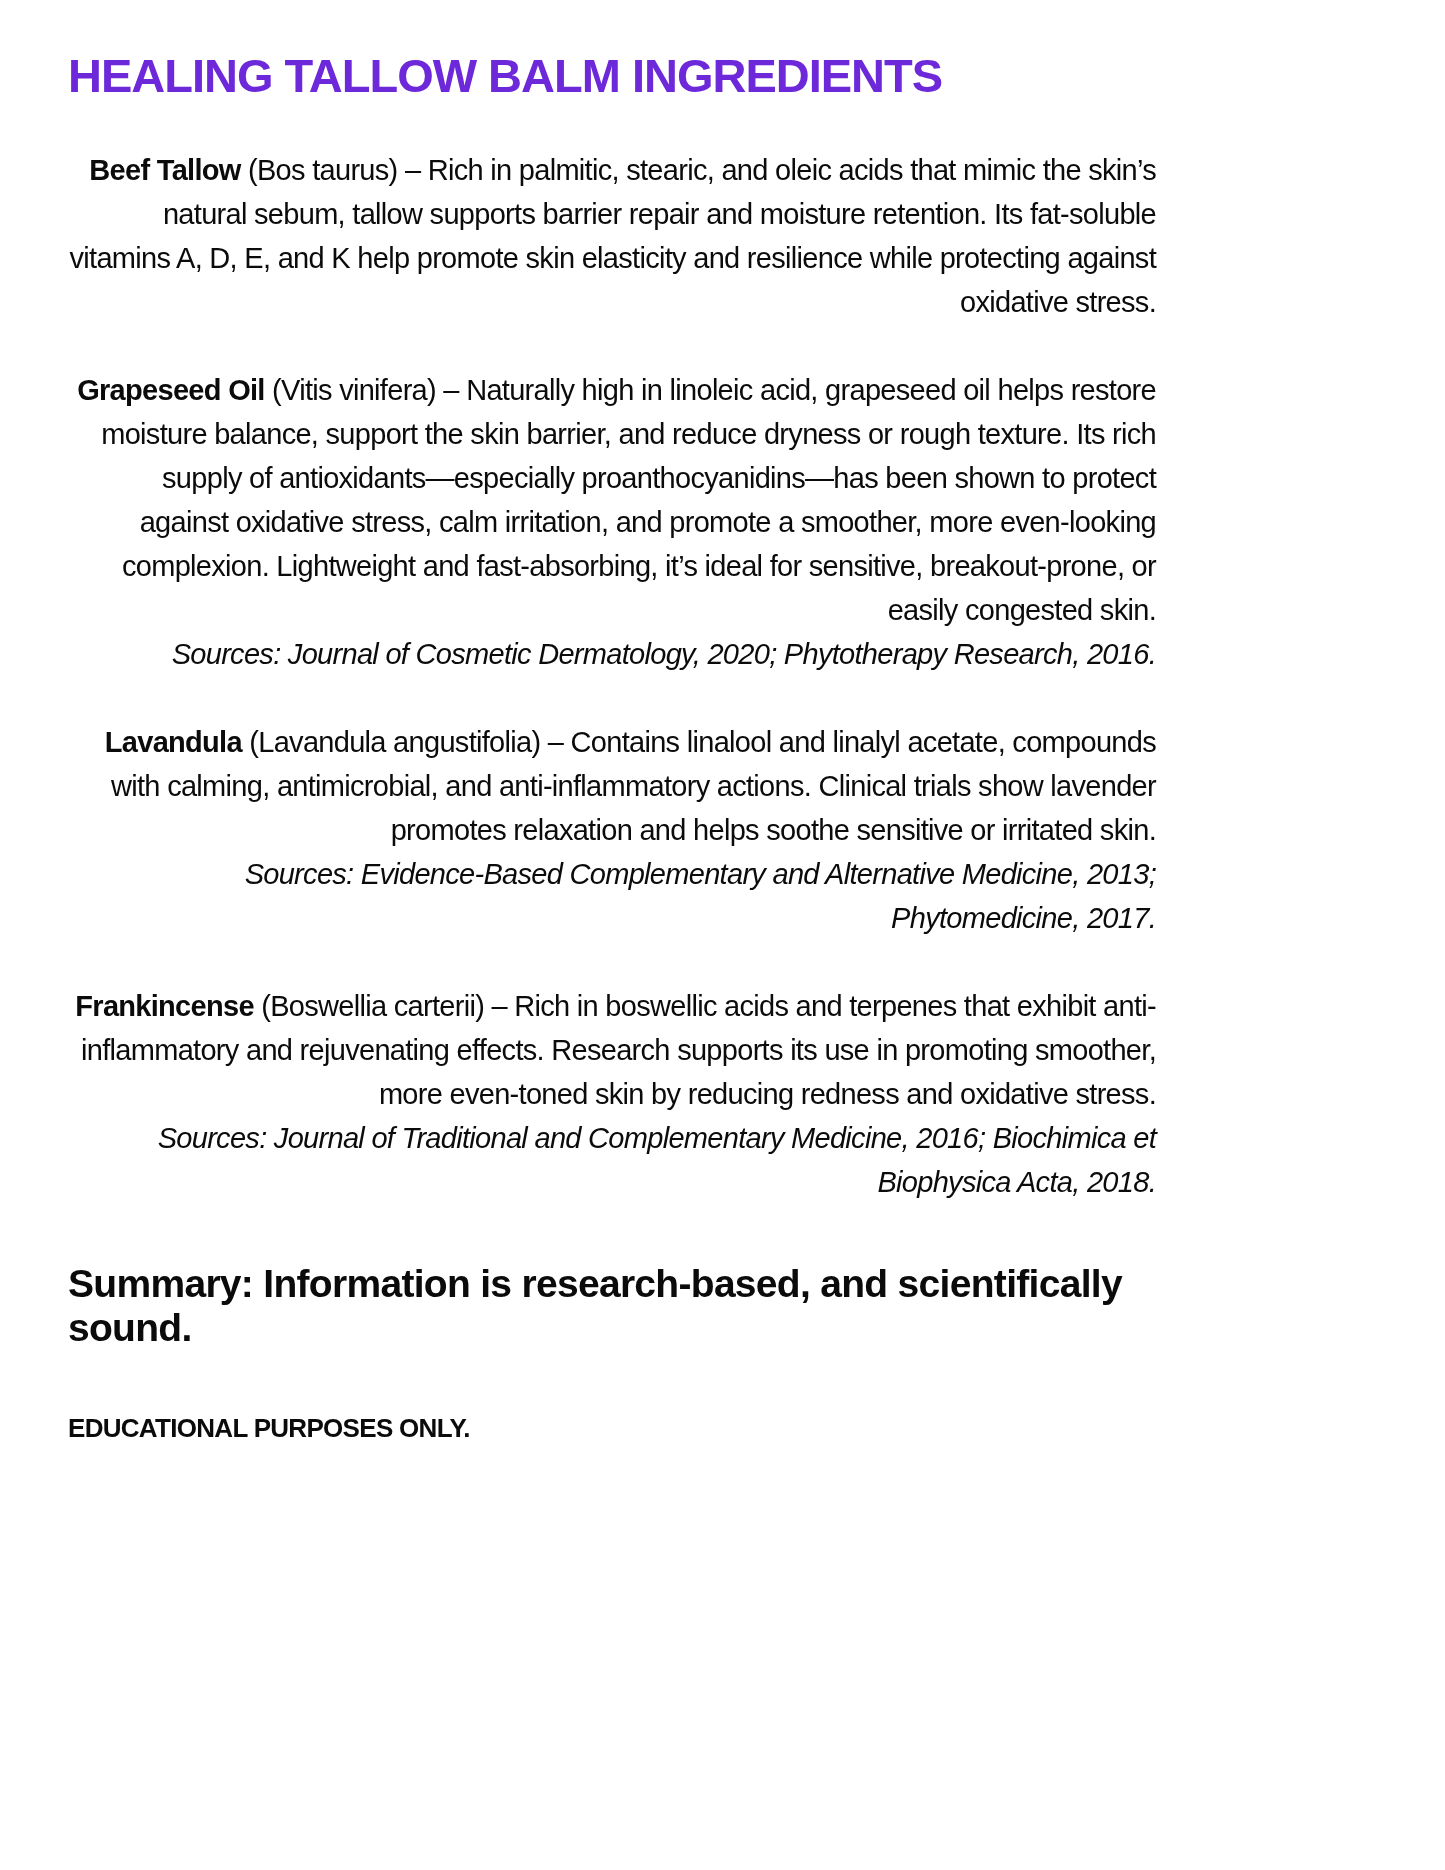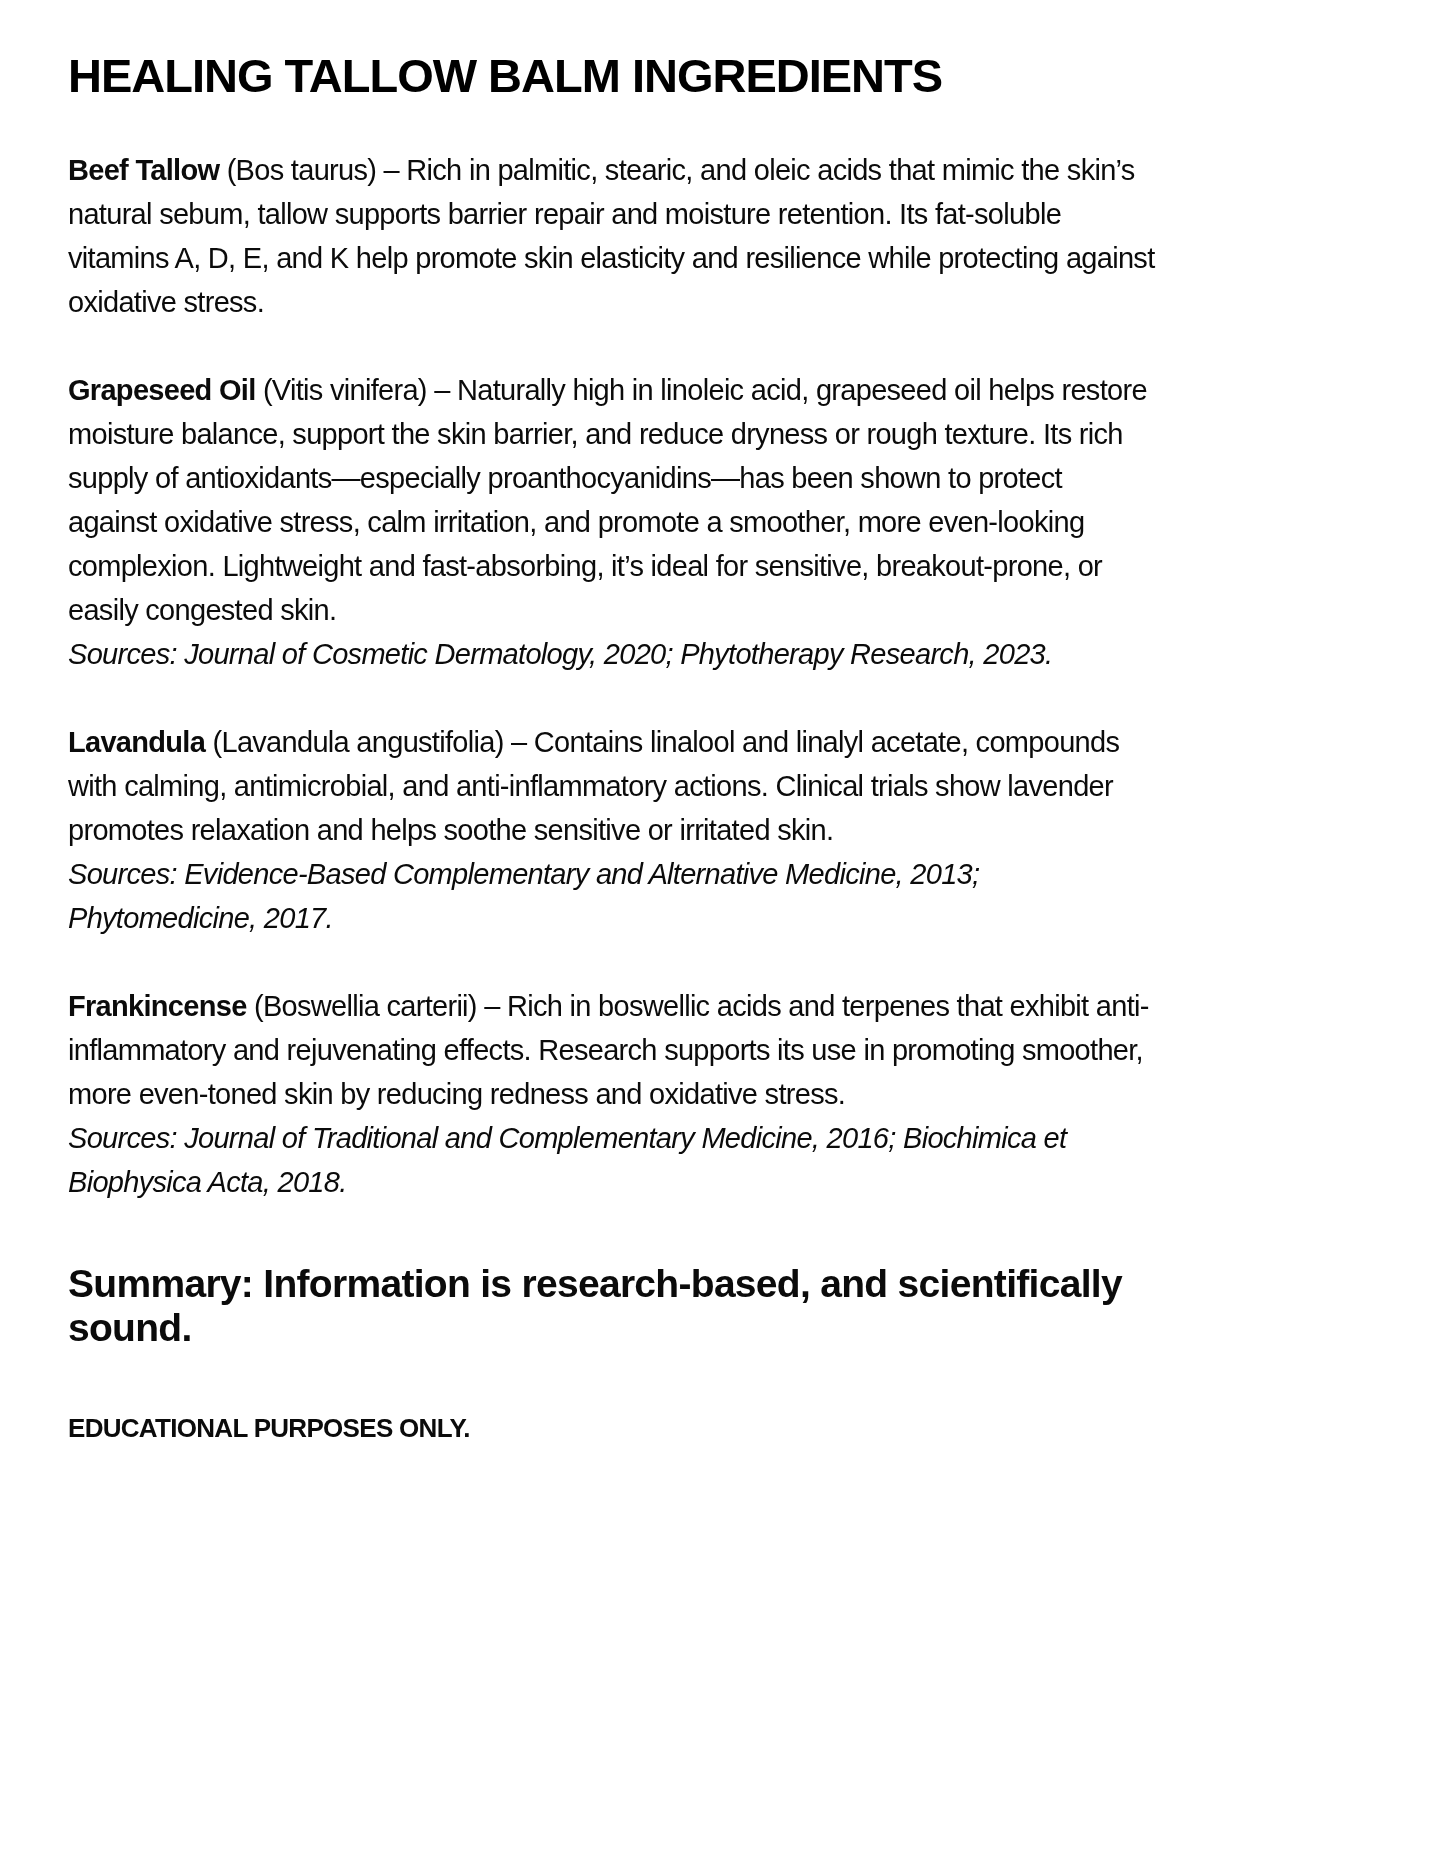--- a/index.html
+++ b/index.html
@@ -18,28 +18,29 @@
   }
   .doc {
     width: 1095px;
   }
   .doc-title {
     font-size: 47px;
     font-weight: 800;
     letter-spacing: -1px;
     margin: 0 0 46px 0;
     line-height: 1.1;
-    color: #000000;
+    color: #6d28d9;
   }
   .para {
     font-size: 29px;
     line-height: 44px;
     letter-spacing: -0.7px;
     margin: 0 7px 44px 0;
     font-weight: 400;
+    text-align: right;
   }
   .ingredient-name {
     font-weight: 700;
   }
   .sources {
     display: block;
     font-style: italic;
   }
   .summary-line {
     font-size: 39px;
@@ -62,21 +63,21 @@
 <div class="doc">
 
   <h1 class="doc-title">HEALING TALLOW BALM INGREDIENTS</h1>
 
   <p class="para">
     <span class="ingredient-name">Beef Tallow</span><span> (Bos taurus) – Rich in palmitic, stearic, and oleic acids that mimic the skin’s natural sebum, tallow supports barrier repair and moisture retention. Its fat-soluble vitamins A, D, E, and K help promote skin elasticity and resilience while protecting against oxidative stress.</span>
   </p>
 
   <p class="para">
     <span class="ingredient-name">Grapeseed Oil</span><span> (Vitis vinifera) – Naturally high in linoleic acid, grapeseed oil helps restore moisture balance, support the skin barrier, and reduce dryness or rough texture. Its rich supply of antioxidants—especially proanthocyanidins—has been shown to protect against oxidative stress, calm irritation, and promote a smoother, more even-looking complexion. Lightweight and fast-absorbing, it’s ideal for sensitive, breakout-prone, or easily congested skin.</span>
-    <span class="sources">Sources: Journal of Cosmetic Dermatology, 2020; Phytotherapy Research, 2023.</span>
+    <span class="sources">Sources: Journal of Cosmetic Dermatology, 2020; Phytotherapy Research, 2016.</span>
   </p>
 
   <p class="para">
     <span class="ingredient-name">Lavandula</span><span> (Lavandula angustifolia) – Contains linalool and linalyl acetate, compounds with calming, antimicrobial, and anti-inflammatory actions. Clinical trials show lavender promotes relaxation and helps soothe sensitive or irritated skin.</span>
     <span class="sources">Sources: Evidence-Based Complementary and Alternative Medicine, 2013; Phytomedicine, 2017.</span>
   </p>
 
   <p class="para">
     <span class="ingredient-name">Frankincense</span><span> (Boswellia carterii) – Rich in boswellic acids and terpenes that exhibit anti-inflammatory and rejuvenating effects. Research supports its use in promoting smoother, more even-toned skin by reducing redness and oxidative stress.</span>
     <span class="sources">Sources: Journal of Traditional and Complementary Medicine, 2016; Biochimica et Biophysica Acta, 2018.</span>

